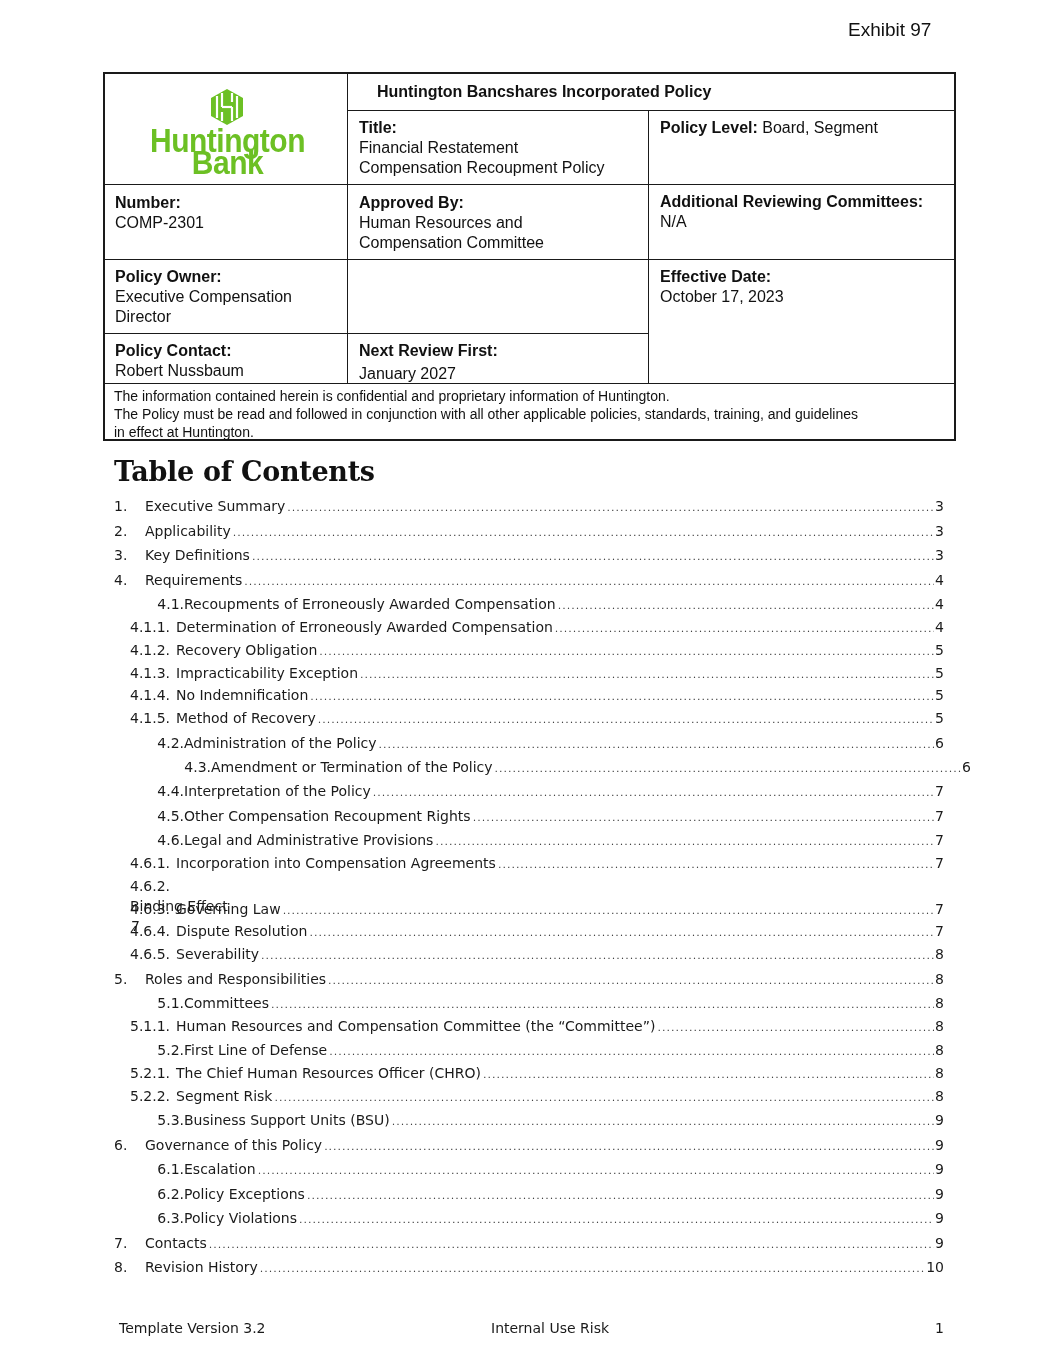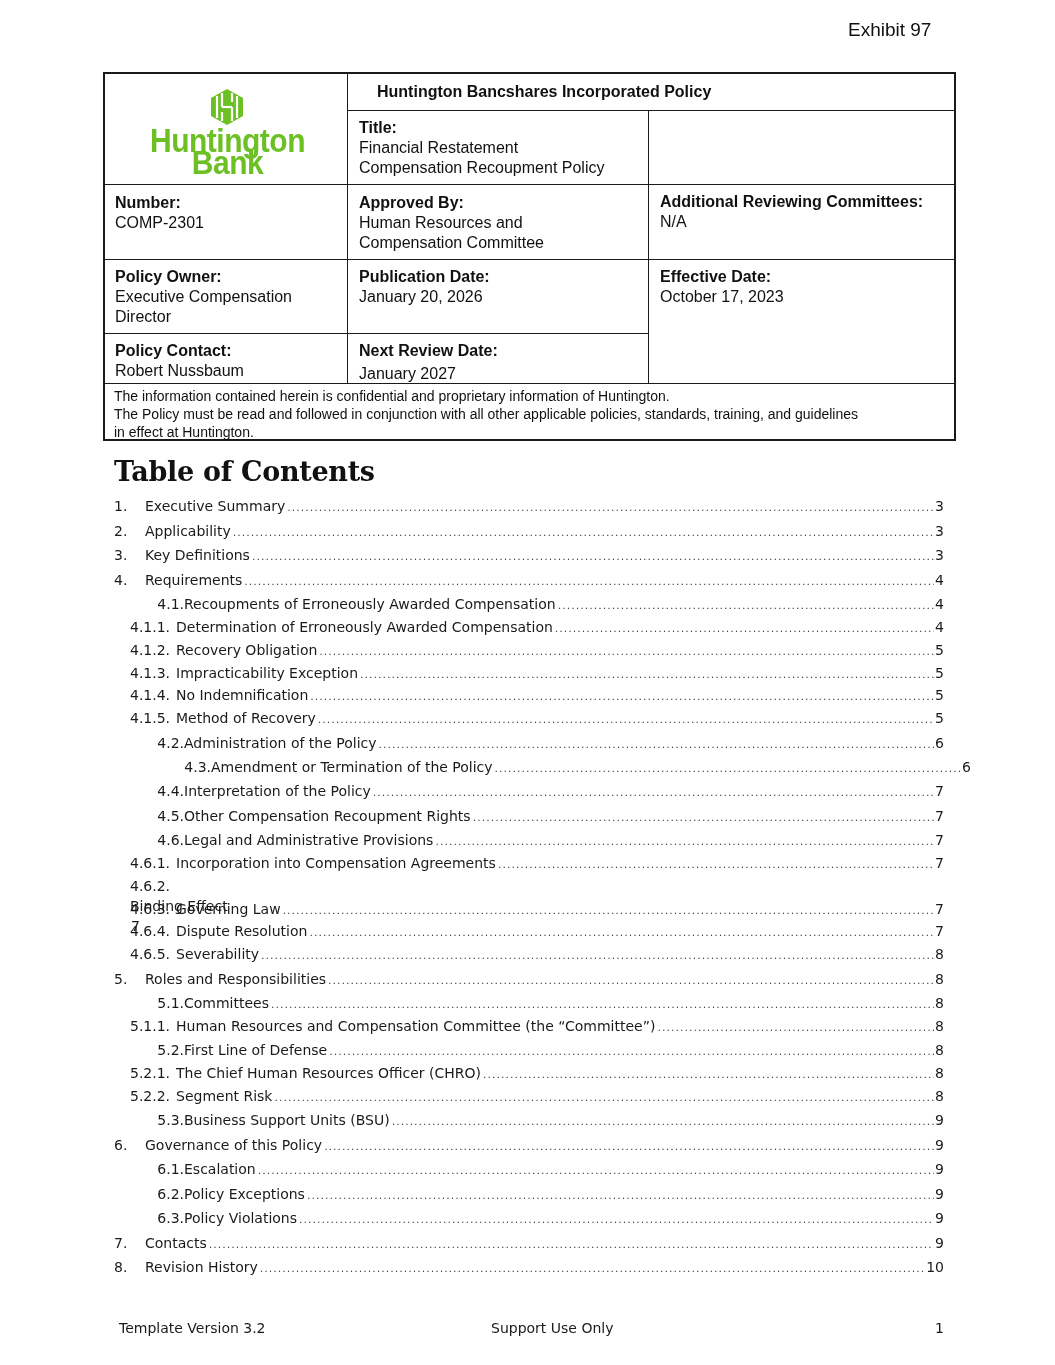--- a/index.html
+++ b/index.html
@@ -68,20 +68,24 @@
   <div class="cell b" style="left:244px; top:2px; width:605px; padding-top:6px;padding-left:28px;">
     <span>Huntington Bancshares Incorporated Policy</span>
   </div>
 
   <div class="cell" style="left:244px; top:38px; width:300px; padding-top:6px;">
     <div class="b">Title:</div>
     <div>Financial Restatement</div>
     <div>Compensation Recoupment Policy</div>
   </div>
 
+  <div class="cell" style="left:545px; top:38px; width:305px; padding-top:6px;">
+    <span class="b">Policy Level:</span>
+    <span>Board, Segment</span>
+  </div>
 
   <div class="cell" style="left:0; top:112px; width:242px; padding-top:7px;">
     <div class="b">Number:</div>
     <div>COMP-2301</div>
   </div>
 
   <div class="cell" style="left:244px; top:112px; width:300px; padding-top:7px;">
     <div class="b">Approved By:</div>
     <div>Human Resources and</div>
     <div>Compensation Committee</div>
@@ -91,37 +95,33 @@
     <div class="b">Additional Reviewing Committees:</div>
     <div>N/A</div>
   </div>
 
   <div class="cell" style="left:0; top:187px; width:242px; padding-top:6px;">
     <div class="b">Policy Owner:</div>
     <div>Executive Compensation</div>
     <div>Director</div>
   </div>
 
-  <div class="cell" style="left:244px; top:187px; width:300px; padding-top:6px;">
-    <div class="b">Publication Date:</div>
-    <div>January 20, 2026</div>
-  </div>
 
   <div class="cell" style="left:545px; top:187px; width:305px; padding-top:6px;">
     <div class="b">Effective Date:</div>
     <div>October 17, 2023</div>
   </div>
 
   <div class="cell" style="left:0; top:261px; width:242px; padding-top:6px;">
     <div class="b">Policy Contact:</div>
     <div>Robert Nussbaum</div>
   </div>
 
   <div class="cell" style="left:244px; top:261px; width:300px; padding-top:6px;">
-    <div class="b">Next Review Date:</div>
+    <div class="b">Next Review First:</div>
     <div style="margin-top:3px;">January 2027</div>
   </div>
 
   <div class="notice">
     <div>The information contained herein is confidential and proprietary information of Huntington.</div>
     <div>The Policy must be read and followed in conjunction with all other applicable policies, standards, training, and guidelines</div>
     <div>in effect at Huntington.</div>
   </div>
 </div>
 
@@ -322,14 +322,14 @@
     </div>
     <div class="toc-row l1" style="top: 1257px;">
       <span class="toc-num">8.</span>
       <span class="toc-label">Revision History</span>
       <span class="toc-dots"></span>
       <span class="toc-page">10</span>
     </div>
   </div>
 
 <div class="footer" style="left:119px;">Template Version 3.2</div>
-<div class="footer" style="left:491px;">Support Use Only</div>
+<div class="footer" style="left:491px;">Internal Use Risk</div>
 <div class="footer" style="left:935px;">1</div>
 
 </body></html>

